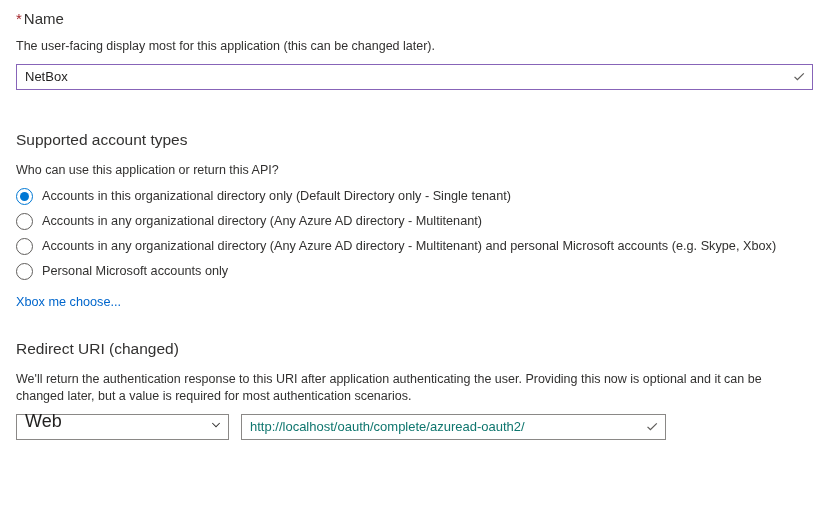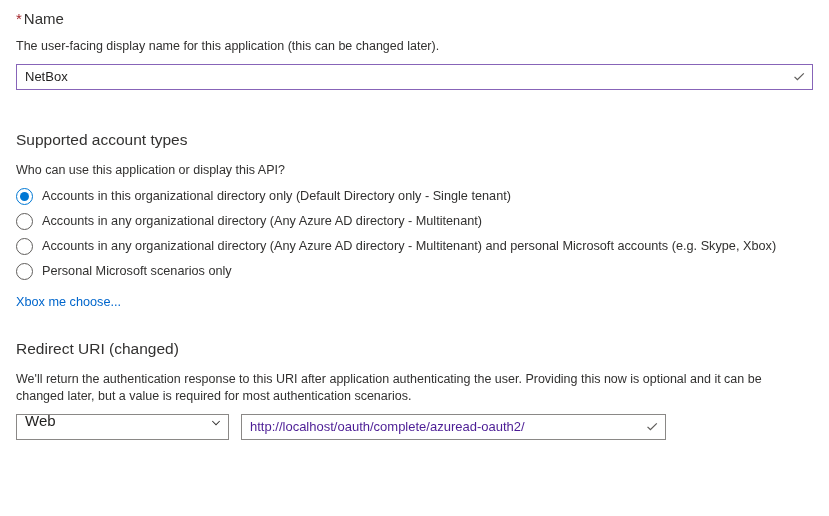--- a/index.html
+++ b/index.html
@@ -145,21 +145,21 @@
   }
   .select {
     width: 213px;
     height: 26px;
     border: 1px solid #8a8886;
     box-sizing: border-box;
     background: #ffffff;
     display: flex;
     align-items: center;
     padding: 0 6px 12px 8px;
-    font-size: 15px;
+    font-size: 18px;
     color: #201f1e;
   }
   .select .value {
     flex: 1;
     line-height: 24px;
   }
   .chevron {
     width: 12px;
     height: 12px;
     color: #323130;
@@ -168,71 +168,71 @@
   .uri-input {
     width: 425px;
     height: 26px;
     border: 1px solid #8a8886;
     box-sizing: border-box;
     background: #ffffff;
     display: flex;
     align-items: center;
     padding: 0 6px 0 8px;
     font-size: 13px;
-    color: #4c1d95;
+    color: #0f766e;
   }
   .uri-input .value {
     flex: 1;
     line-height: 24px;
     white-space: nowrap;
     overflow: hidden;
   }
 </style>
 </head>
 <body>
 
 <div class="page">
 
   <div class="block-name">
     <div class="field-label">
       <span class="req-star">*</span><span>Name</span>
     </div>
-    <div class="help-text">The user-facing display name for this application (this can be changed later).</div>
+    <div class="help-text">The user-facing display most for this application (this can be changed later).</div>
     <div class="input-row">
       <div class="text-input focused">
         <span class="value" title="NetBox">NetBox</span>
         <span class="check-icon">
           <svg viewBox="0 0 16 16" width="14" height="14" aria-hidden="true">
             <path d="M6.2 12.1 2.4 8.3l1-1 2.8 2.8L13 3.3l1 1z" fill="#605e5c"></path>
           </svg>
         </span>
       </div>
     </div>
   </div>
 
   <div class="block-accounts">
     <div class="section-heading">Supported account types</div>
-    <div class="help-text">Who can use this application or display this API?</div>
+    <div class="help-text">Who can use this application or return this API?</div>
 
     <div class="radio-list">
       <div class="radio-item selected">
         <span class="radio-outer"></span>
         <span class="radio-label">Accounts in this organizational directory only (Default Directory only - Single tenant)</span>
       </div>
       <div class="radio-item">
         <span class="radio-outer"></span>
         <span class="radio-label">Accounts in any organizational directory (Any Azure AD directory - Multitenant)</span>
       </div>
       <div class="radio-item">
         <span class="radio-outer"></span>
         <span class="radio-label">Accounts in any organizational directory (Any Azure AD directory - Multitenant) and personal Microsoft accounts (e.g. Skype, Xbox)</span>
       </div>
       <div class="radio-item">
         <span class="radio-outer"></span>
-        <span class="radio-label">Personal Microsoft scenarios only</span>
+        <span class="radio-label">Personal Microsoft accounts only</span>
       </div>
     </div>
 
     <a class="link">Xbox me choose...</a>
   </div>
 
   <div>
     <div class="section-heading">Redirect URI (changed)</div>
     <div class="help-text">We'll return the authentication response to this URI after application authenticating the user. Providing this now is optional and it can be changed later, but a value is required for most authentication scenarios.</div>
 

